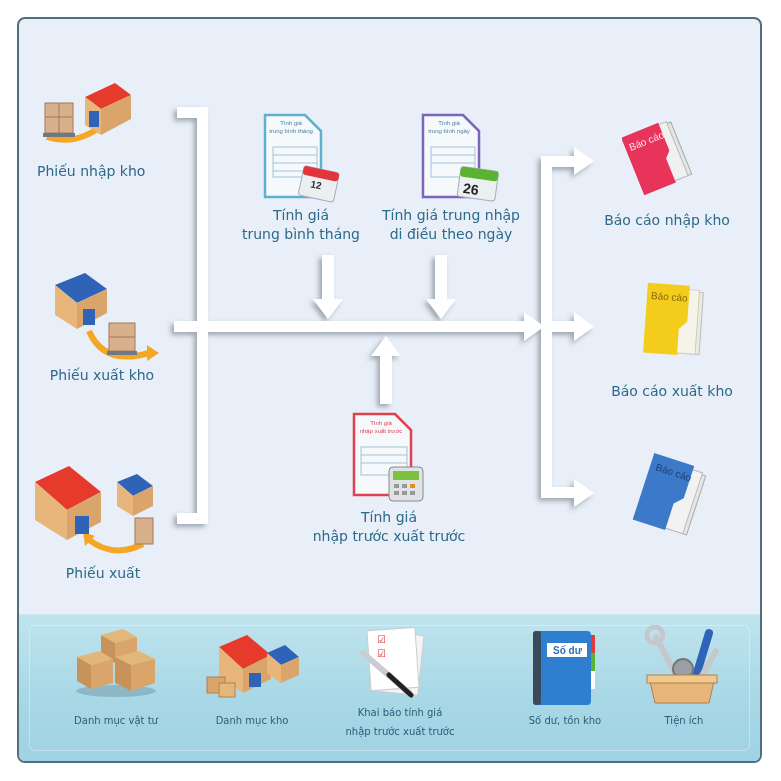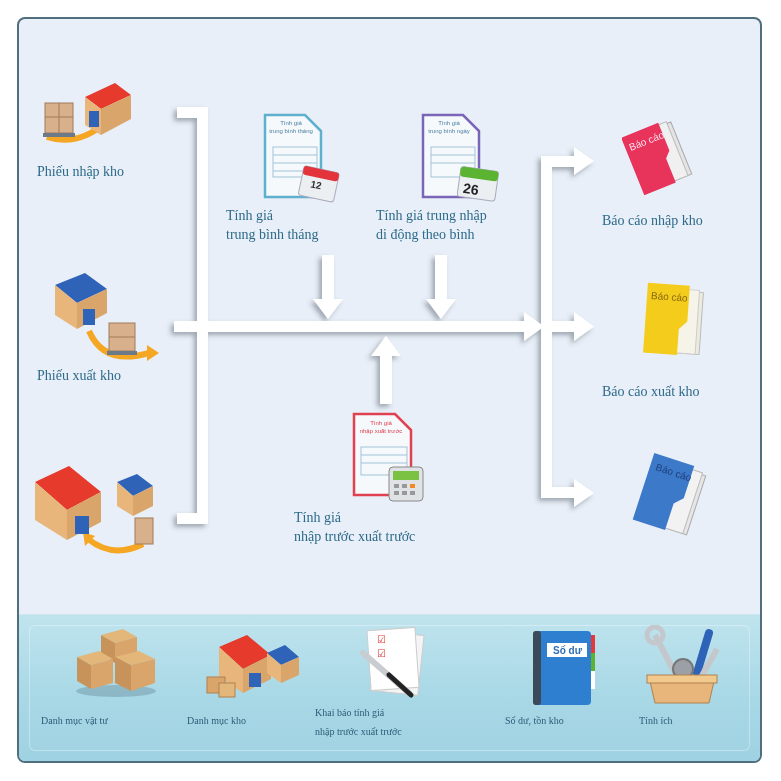--- a/index.html
+++ b/index.html
@@ -5,21 +5,21 @@
   html, body { margin:0; padding:0; }
   body { width:781px; height:781px; background:#ffffff; position:relative; overflow:hidden;
          font-family:"DejaVu Sans", sans-serif; }
   .frame { position:absolute; left:17px; top:17px; width:745px; height:746px;
            border:2px solid #4f6f7f; border-radius:8px; background:#e9eff8; box-sizing:border-box; overflow:hidden; }
   .bottom-panel { position:absolute; left:0; right:0; bottom:0; height:146px;
            background:linear-gradient(#bfe4ee 0%, #a9d8e6 55%, #9fd2e2 100%);
            border-top:1px solid #cfe7ef; }
   .bottom-panel::before { content:""; position:absolute; left:10px; right:10px; top:10px; bottom:10px;
            border-radius:6px; box-shadow: inset 0 0 0 1px rgba(255,255,255,0.35); }
-  .lbl { position:absolute; color:#2c6a89; font-size:14px; text-align:left; line-height:19px; white-space:nowrap;font-family:Liberation Serif, serif; }
+  .lbl { position:absolute; color:#2c6a89; font-size:14px; text-align:center; line-height:19px; white-space:nowrap; }
   .lbl.bot { color:#2b5d78; font-size:10px; }
   .icon { position:absolute; }
   svg.flow { position:absolute; left:0; top:0; }
 </style>
 </head>
 <body>
 
 <div class="frame">
 
   <svg class="flow" width="745" height="746">
@@ -79,20 +79,21 @@
     <polygon points="2,18 36,2 68,28 34,46" fill="#e53a2c"></polygon>
     <polygon points="2,18 34,46 34,76 2,56" fill="#e8b67a"></polygon>
     <polygon points="34,46 68,28 68,58 34,76" fill="#d9a56a"></polygon>
     <rect x="42" y="52" width="14" height="18" fill="#2f63b8"></rect>
     <polygon points="84,18 104,10 120,22 100,32" fill="#2f63b8"></polygon>
     <polygon points="84,18 100,32 100,52 84,42" fill="#e8b67a"></polygon>
     <polygon points="100,32 120,22 120,42 100,52" fill="#d9a56a"></polygon>
     <rect x="102" y="54" width="18" height="26" fill="#d9b08c" stroke="#a07a58"></rect>
   </svg>
   <div class="lbl" style="left:14px;top:545px;width:140px">
+    <div>Phiếu xuất</div>
   </div>
 
   <svg class="icon" style="left:242px;top:92px" width="80" height="92" viewBox="0 0 80 92">
     <path d="M4,4 H44 L60,20 V86 H4 Z" fill="#f6f9fc" stroke="#5fb0cc" stroke-width="2.5"></path>
     <text x="30" y="14" font-size="6" fill="#4a7fa0" text-anchor="middle" font-family="Liberation Sans, sans-serif">Tính giá</text>
     <text x="30" y="22" font-size="6" fill="#4a7fa0" text-anchor="middle" font-family="Liberation Sans, sans-serif">trung bình tháng</text>
     <rect x="12" y="36" width="44" height="30" fill="none" stroke="#9fc3d6"></rect>
     <line x1="12" y1="44" x2="56" y2="44" stroke="#9fc3d6"></line>
     <line x1="12" y1="52" x2="56" y2="52" stroke="#9fc3d6"></line>
     <line x1="12" y1="60" x2="56" y2="60" stroke="#9fc3d6"></line>
@@ -115,21 +116,21 @@
     <line x1="12" y1="44" x2="56" y2="44" stroke="#9fc3d6"></line>
     <line x1="12" y1="52" x2="56" y2="52" stroke="#9fc3d6"></line>
     <g transform="rotate(8 60 72)">
       <rect x="40" y="58" width="38" height="30" rx="3" fill="#eceff2" stroke="#aab"></rect>
       <rect x="40" y="58" width="38" height="10" rx="3" fill="#5bb431"></rect>
       <text x="45" y="84" font-size="14" font-weight="bold" fill="#222" font-family="Liberation Sans, sans-serif">26</text>
     </g>
   </svg>
   <div class="lbl" style="left:357px;top:187px;width:150px">
     <div>Tính giá trung nhập</div>
-    <div>di động theo bình</div>
+    <div>di điều theo ngày</div>
   </div>
 
   <svg class="icon" style="left:332px;top:392px" width="76" height="92" viewBox="0 0 76 92">
     <path d="M3,3 H44 L60,19 V84 H3 Z" fill="#f6f9fc" stroke="#e0404f" stroke-width="2.5"></path>
     <text x="30" y="14" font-size="6" fill="#e0404f" text-anchor="middle" font-family="Liberation Sans, sans-serif">Tính giá</text>
     <text x="30" y="22" font-size="6" fill="#e0404f" text-anchor="middle" font-family="Liberation Sans, sans-serif">nhập xuất trước</text>
     <rect x="10" y="36" width="46" height="28" fill="none" stroke="#9fc3d6"></rect>
     <line x1="10" y1="44" x2="56" y2="44" stroke="#9fc3d6"></line>
     <line x1="10" y1="52" x2="56" y2="52" stroke="#9fc3d6"></line>
     <rect x="38" y="56" width="34" height="34" rx="4" fill="#dfe3e6" stroke="#888"></rect>
@@ -241,17 +242,17 @@
     <div>
       <svg class="icon" style="left:618px;top:10px" width="90" height="84" viewBox="0 0 90 84">
         <line x1="18" y1="10" x2="40" y2="52" stroke="#c4c8cc" stroke-width="6"></line>
         <circle cx="18" cy="10" r="8" fill="none" stroke="#c4c8cc" stroke-width="5"></circle>
         <line x1="72" y1="8" x2="60" y2="48" stroke="#2f63b8" stroke-width="8" stroke-linecap="round"></line>
         <line x1="80" y1="24" x2="62" y2="56" stroke="#c4c8cc" stroke-width="6"></line>
         <circle cx="46" cy="44" r="10" fill="#9aa0a6" stroke="#777" stroke-width="2"></circle>
         <polygon points="12,52 78,52 72,78 18,78" fill="#e8b67a" stroke="#b08050"></polygon>
         <rect x="10" y="50" width="70" height="8" fill="#f2c98c" stroke="#b08050"></rect>
       </svg>
-      <div class="lbl bot" style="left:620px;top:96px;width:90px">Tính ích</div>
+      <div class="lbl bot" style="left:620px;top:96px;width:90px">Tiện ích</div>
     </div>
 
   </div>
 </div>
 
 </body></html>

